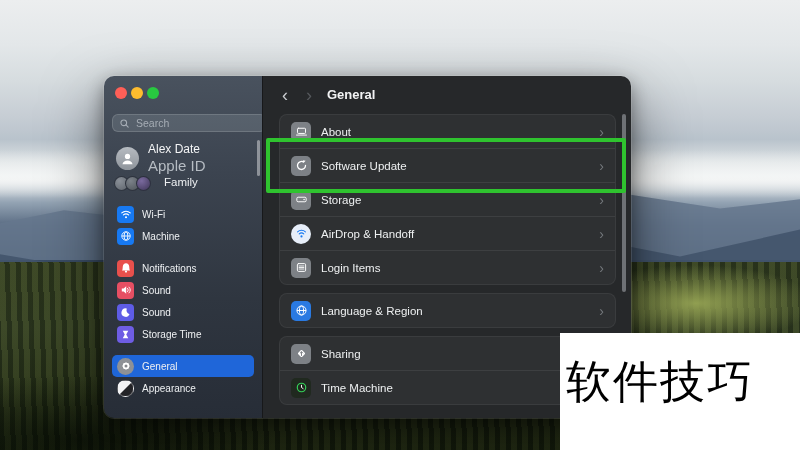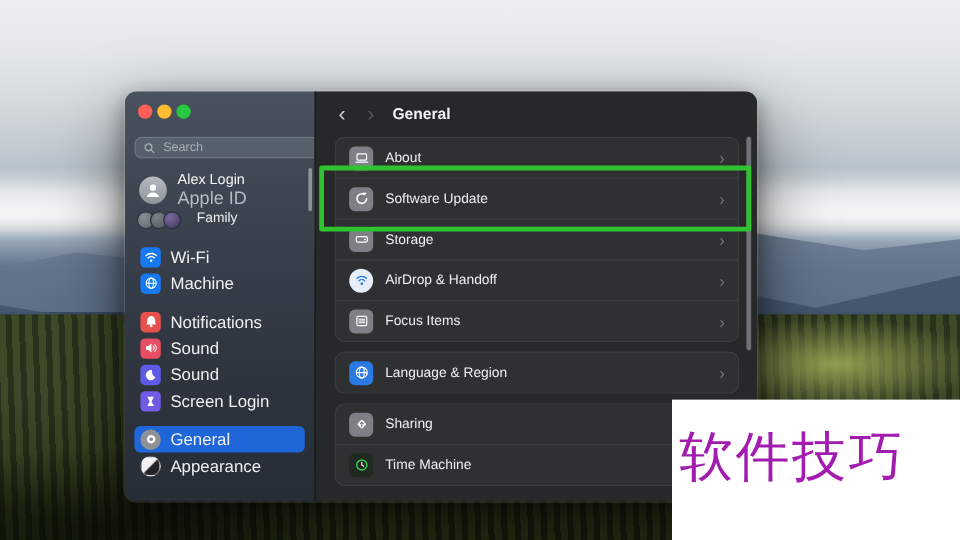--- a/index.html
+++ b/index.html
@@ -56,21 +56,21 @@
   .fa3{background:radial-gradient(circle at 35% 30%,#7a6a9e,#3f3658);}
   .flabel{font-size:11.5px;color:#eef0f2;margin-left:13px;font-weight:500;}
   .nav{position:absolute;top:127px;left:0;right:0;}
   .nav-group{margin-bottom:10px;}
   .nav-item{display:flex;align-items:center;gap:8px;height:22px;margin:0 8px;padding:0 5px;
     border-radius:5px;cursor:default;}
   .nav-item.selected{background:#1f66d9;}
   .nic{width:17px;height:17px;border-radius:4px;flex:0 0 17px;
     display:flex;align-items:center;justify-content:center;}
   .nic.circle{border-radius:50%;}
-  .nlabel{font-size:14px;color:#eef0f2;font-weight:500;white-space:nowrap;}
+  .nlabel{font-size:10px;color:#eef0f2;font-weight:500;white-space:nowrap;}
   .side-scroll{position:absolute;right:2px;top:64px;width:3px;height:36px;border-radius:2px;
     background:rgba(255,255,255,.42);}
   
   .main{position:relative;flex:1;background:#26282a;border-left:1px solid #17181a;}
   .header{position:relative;height:38px;}
   .nav-chev{position:absolute;top:5px;font-size:18px;line-height:28px;width:20px;text-align:center;}
   .nav-chev.back{left:12px;color:#c9ccd0;}
   .nav-chev.fwd{left:36px;color:#55585c;}
   .title{position:absolute;left:64px;top:11px;font-size:13px;font-weight:bold;color:#f2f3f4;}
   .content{padding:0 15px 0 16px;}
@@ -83,22 +83,22 @@
   .ric.round{border-radius:50%;}
   .rlabel{font-size:11.5px;color:#eef0f1;font-weight:500;white-space:nowrap;}
   .rchev{margin-left:auto;color:#74787c;font-size:14px;line-height:1;}
   .main-scroll{position:absolute;right:5px;top:38px;width:4px;height:178px;border-radius:2px;
     background:#7b7e82;opacity:.85;z-index:20;}
   
   .green-highlight{position:absolute;left:162px;top:62px;width:352px;height:47px;
     border:4px solid #2fc32f;border-radius:2px;z-index:40;pointer-events:none;}
   .watermark{position:absolute;left:560px;top:333px;width:240px;height:117px;background:#ffffff;
     z-index:100;box-sizing:border-box;padding:26px 0 0 6px;}
-  .watermark span{font-size:45px;color:#a21caf;letter-spacing:2px;line-height:1;
-    font-family:Liberation Serif, serif;}
+  .watermark span{font-size:45px;color:#000000;letter-spacing:2px;line-height:1;
+    font-family:Liberation Sans, sans-serif;}
   svg{display:block;}
 </style>
 </head>
 <body>
 
 <div class="wallpaper"></div>
 <div class="fog"></div>
 <div class="ridge1"></div>
 <div class="ridge2"></div>
 <div class="forest"></div>
@@ -123,21 +123,21 @@
     </div>
 
     <div class="profile">
       <span class="avatar">
         <svg viewBox="0 0 12 12" width="15" height="15">
           <circle cx="6" cy="4.3" r="2.1" fill="#fff"></circle>
           <path d="M1.9 10.6a4.3 4.3 0 0 1 8.2 0z" fill="#fff"></path>
         </svg>
       </span>
       <span>
-        <div class="pname">Alex Login</div>
+        <div class="pname">Alex Date</div>
         <div class="psub">Apple ID</div>
       </span>
     </div>
 
     <div class="family">
       <span class="fam-av fa1"></span>
       <span class="fam-av fa2"></span>
       <span class="fam-av fa3"></span>
       <span class="flabel">Family</span>
     </div>
@@ -193,21 +193,21 @@
             </svg>
           </span>
           <span class="nlabel">Sound</span>
         </div>
         <div class="nav-item">
           <span class="nic" style="background: rgb(110, 93, 228);">
             <svg viewBox="0 0 12 12" width="11" height="11">
               <path fill="#fff" d="M3 1.8h6L6.8 6 9 10.2H3L5.2 6 3 1.8z"></path>
             </svg>
           </span>
-          <span class="nlabel">Screen Login</span>
+          <span class="nlabel">Storage Time</span>
         </div>
       </div>
 
       <div class="nav-group">
         <div class="nav-item selected">
           <span class="nic circle" style="background: rgb(142, 145, 150);">
             <svg viewBox="0 0 12 12" width="12" height="12">
               <rect x="3.1" y="3.1" width="5.8" height="5.8" rx="1.1" fill="#fff"></rect>
               <rect x="3.1" y="3.1" width="5.8" height="5.8" rx="1.1" fill="#fff" transform="rotate(45 6 6)"></rect>
               <circle cx="6" cy="6" r="1.5" fill="#85878c"></circle>
@@ -276,21 +276,21 @@
           <span class="rlabel">AirDrop &amp; Handoff</span>
           <span class="rchev">›</span>
         </div>
         <div class="row">
           <span class="ric" style="background: rgb(125, 129, 134);">
             <svg viewBox="0 0 12 12" width="13" height="13" fill="none" stroke="#fff" stroke-width=".9" stroke-linecap="round">
               <rect x="2.2" y="2.4" width="7.6" height="7.2" rx="1.1"></rect>
               <path d="M3.8 4.6h4.4M3.8 6h4.4M3.8 7.4h4.4" stroke-width=".8"></path>
             </svg>
           </span>
-          <span class="rlabel">Focus Items</span>
+          <span class="rlabel">Login Items</span>
           <span class="rchev">›</span>
         </div>
       </div>
 
       <div class="group">
         <div class="row">
           <span class="ric" style="background: rgb(42, 122, 226);">
             <svg viewBox="0 0 12 12" width="13" height="13" fill="none" stroke="#fff" stroke-width=".9">
               <circle cx="6" cy="6" r="4.2"></circle>
                 <ellipse cx="6" cy="6" rx="1.9" ry="4.2"></ellipse>

